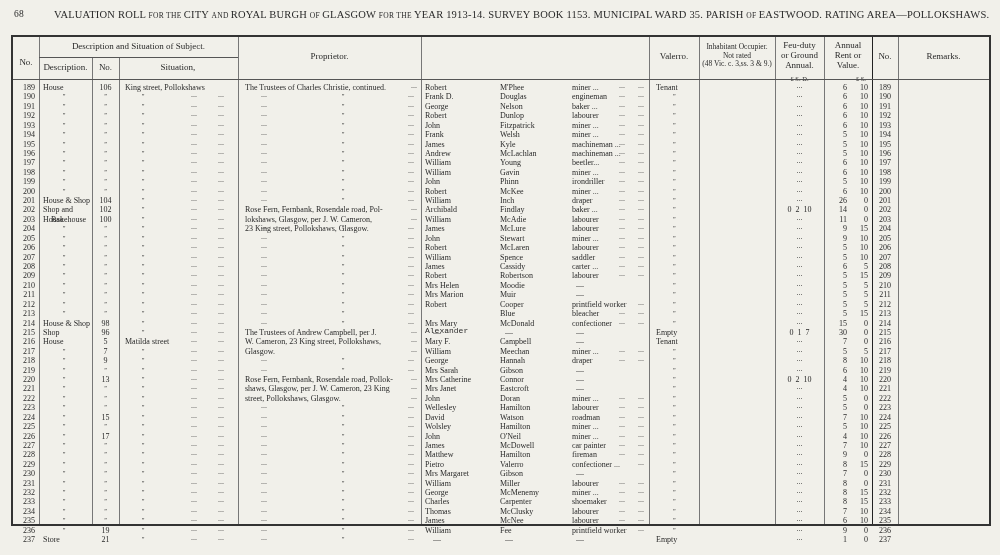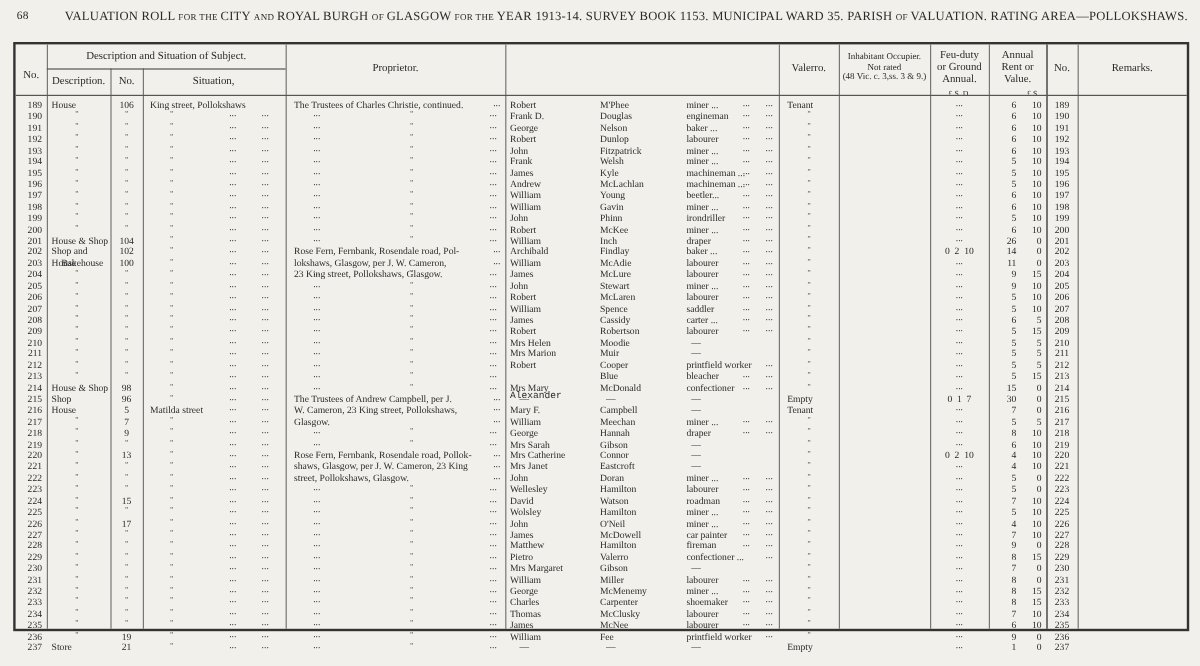--- a/index.html
+++ b/index.html
@@ -17,21 +17,21 @@
   .cell{position:absolute;font-size:8px;line-height:9.4px;white-space:nowrap;}
   .r{text-align:right;}
   .c{text-align:center;}
   .ditto{font-size:6px;}
 </style>
 </head>
 <body>
 
 <div class="page-header">
   <span class="pno">68</span>
-  <span class="ttl" id="title"><span>VALUATION ROLL </span><span class="sc">FOR THE </span><span>CITY </span><span class="sc">AND </span><span>ROYAL BURGH </span><span class="sc">OF </span><span>GLASGOW </span><span class="sc">FOR THE </span><span>YEAR 1913-14.  SURVEY BOOK 1153.  MUNICIPAL WARD 35.  PARISH </span><span class="sc">OF </span><span>VALUATION.  RATING AREA—POLLOKSHAWS.</span></span>
+  <span class="ttl" id="title"><span>VALUATION ROLL </span><span class="sc">FOR THE </span><span>CITY </span><span class="sc">AND </span><span>ROYAL BURGH </span><span class="sc">OF </span><span>GLASGOW </span><span class="sc">FOR THE </span><span>YEAR 1913-14.  SURVEY BOOK 1153.  MUNICIPAL WARD 35.  PARISH </span><span class="sc">OF </span><span>EASTWOOD.  RATING AREA—POLLOKSHAWS.</span></span>
 </div>
 
 <div class="frame" id="frame">
 
   <div class="hdr" style="left:0;width:26px;top:20px;">No.</div>
   <div class="hdr" style="left:26px;width:199px;top:4px;">Description and Situation of Subject.</div>
   <div class="hdr" style="left:26px;width:53px;top:25px;">Description.</div>
   <div class="hdr" style="left:79px;width:27px;top:25px;">No.</div>
   <div class="hdr" style="left:106px;width:118px;top:25px;">Situation,</div>
   <div class="hdr" style="left:225px;width:183px;top:14px;">Proprietor.</div>

